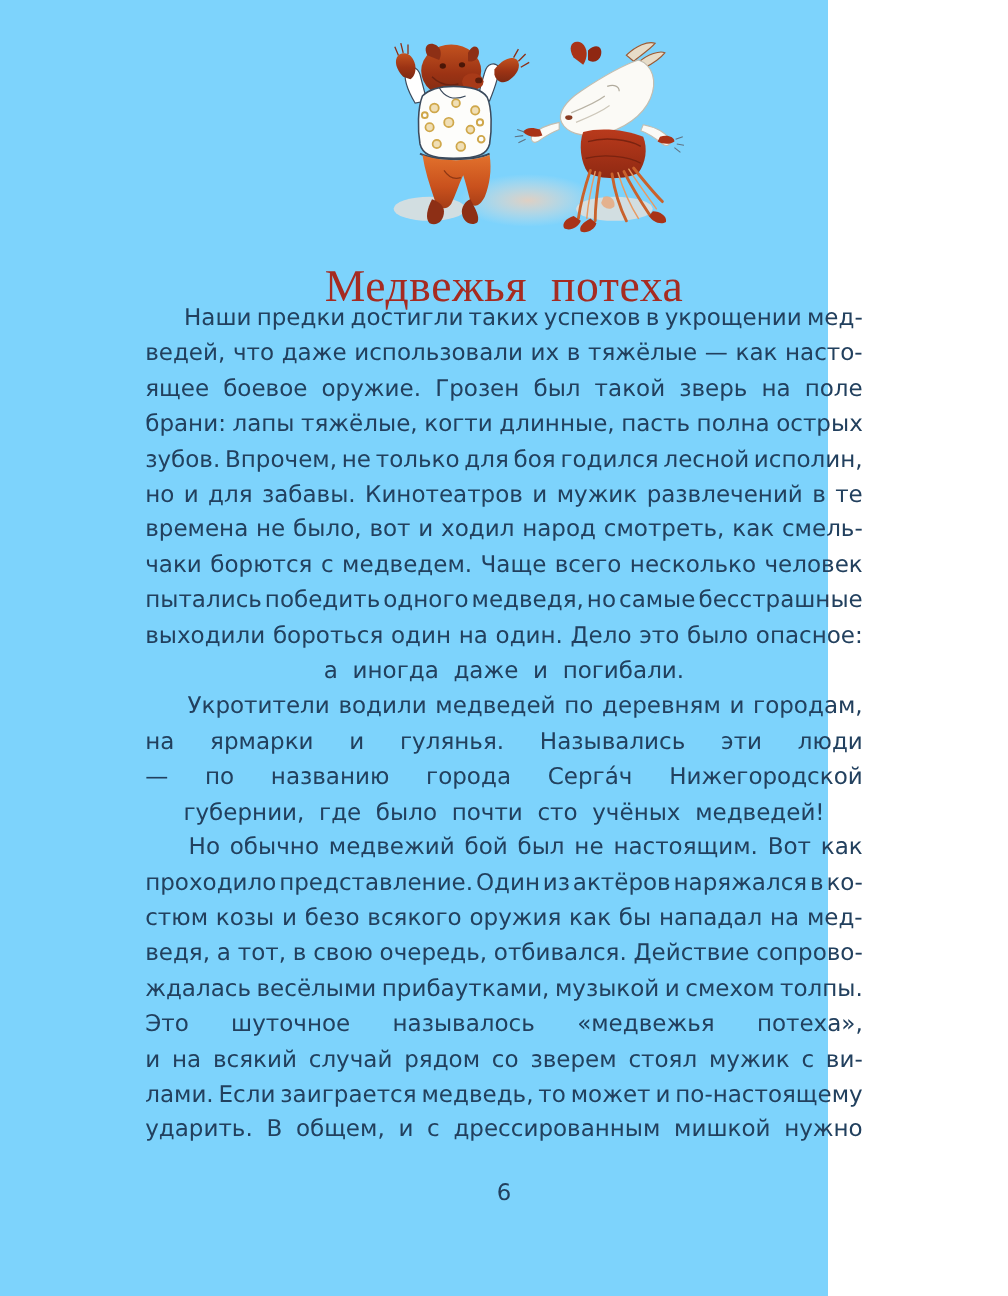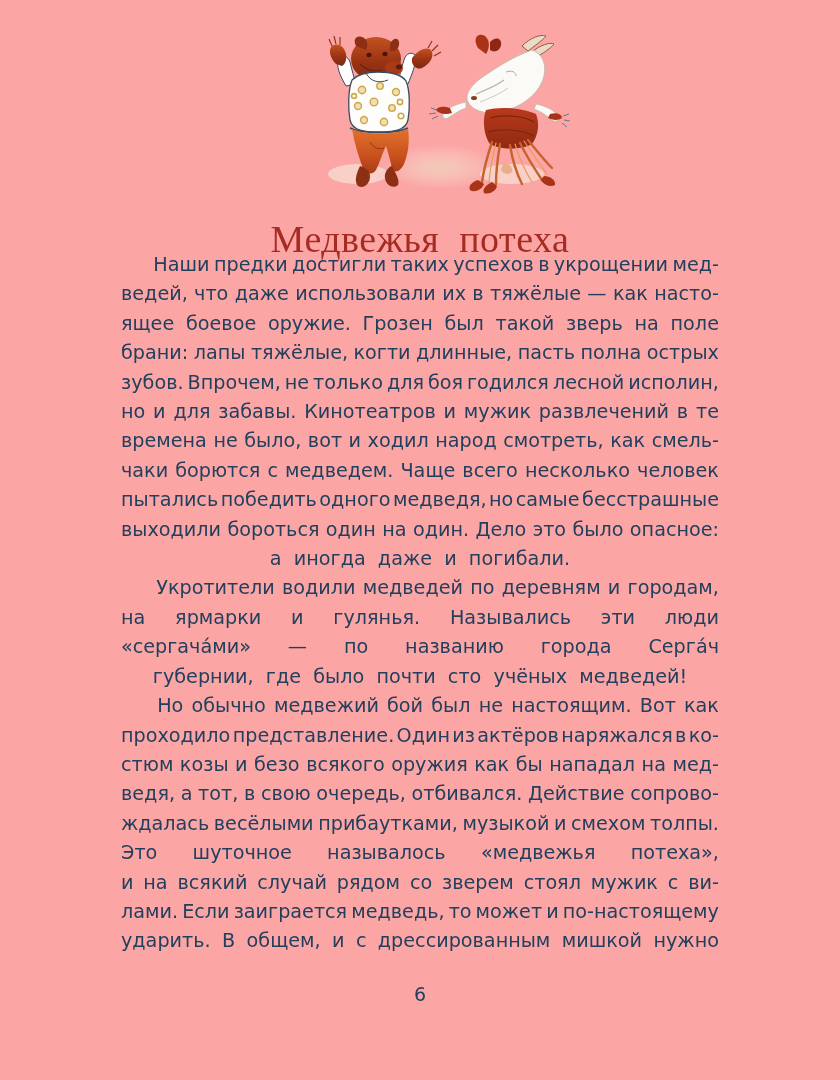--- a/index.html
+++ b/index.html
@@ -11,23 +11,23 @@
     width: 840px;
     height: 1080px;
     background: #ffffff;
     font-family: "DejaVu Sans", sans-serif;
     overflow: hidden;
     position: relative;
   }
 
   .page {
     position: relative;
-    width: 840px;
+    width: 690px;
     height: 1080px;
-    background: #fca5a5;
+    background: #7dd3fc;
     box-sizing: border-box;
   }
 
   
   .illustration {
     position: absolute;
     left: 300px;
     top: 24px;
     width: 270px;
     height: 178px;
@@ -246,21 +246,21 @@
         <span class="line j"><span>но</span><span>и</span><span>для</span><span>забавы.</span><span>Кинотеатров</span><span>и</span><span>мужик</span><span>развлечений</span><span>в</span><span>те</span></span>
         <span class="line j"><span>времена</span><span>не</span><span>было,</span><span>вот</span><span>и</span><span>ходил</span><span>народ</span><span>смотреть,</span><span>как</span><span>смель-</span></span>
         <span class="line j"><span>чаки</span><span>борются</span><span>с</span><span>медведем.</span><span>Чаще</span><span>всего</span><span>несколько</span><span>человек</span></span>
         <span class="line j"><span>пытались</span><span>победить</span><span>одного</span><span>медведя,</span><span>но</span><span>самые</span><span>бесстрашные</span></span>
         <span class="line j"><span>выходили</span><span>бороться</span><span>один</span><span>на</span><span>один.</span><span>Дело</span><span>это</span><span>было</span><span>опасное:</span></span>
         <span class="line">а  иногда  даже  и  погибали.</span>
       </p>
       <p class="para">
         <span class="line j"><span class="ind"></span><span>Укротители</span><span>водили</span><span>медведей</span><span>по</span><span>деревням</span><span>и</span><span>городам,</span></span>
         <span class="line j"><span>на</span><span>ярмарки</span><span>и</span><span>гулянья.</span><span>Назывались</span><span>эти</span><span>люди</span></span>
-        <span class="line j"><span>«сергача́ми»</span><span>—</span><span>по</span><span>названию</span><span>города</span><span>Серга́ч</span></span>
+        <span class="line j"><span>—</span><span>по</span><span>названию</span><span>города</span><span>Серга́ч</span><span>Нижегородской</span></span>
         <span class="line">губернии,  где  было  почти  сто  учёных  медведей!</span>
       </p>
       <p class="para">
         <span class="line j"><span class="ind"></span><span>Но</span><span>обычно</span><span>медвежий</span><span>бой</span><span>был</span><span>не</span><span>настоящим.</span><span>Вот</span><span>как</span></span>
         <span class="line j"><span>проходило</span><span>представление.</span><span>Один</span><span>из</span><span>актёров</span><span>наряжался</span><span>в</span><span>ко-</span></span>
         <span class="line j"><span>стюм</span><span>козы</span><span>и</span><span>безо</span><span>всякого</span><span>оружия</span><span>как</span><span>бы</span><span>нападал</span><span>на</span><span>мед-</span></span>
         <span class="line j"><span>ведя,</span><span>а</span><span>тот,</span><span>в</span><span>свою</span><span>очередь,</span><span>отбивался.</span><span>Действие</span><span>сопрово-</span></span>
         <span class="line j"><span>ждалась</span><span>весёлыми</span><span>прибаутками,</span><span>музыкой</span><span>и</span><span>смехом</span><span>толпы.</span></span>
         <span class="line j"><span>Это</span><span>шуточное</span><span>называлось</span><span>«медвежья</span><span>потеха»,</span></span>
         <span class="line j"><span>и</span><span>на</span><span>всякий</span><span>случай</span><span>рядом</span><span>со</span><span>зверем</span><span>стоял</span><span>мужик</span><span>с</span><span>ви-</span></span>

